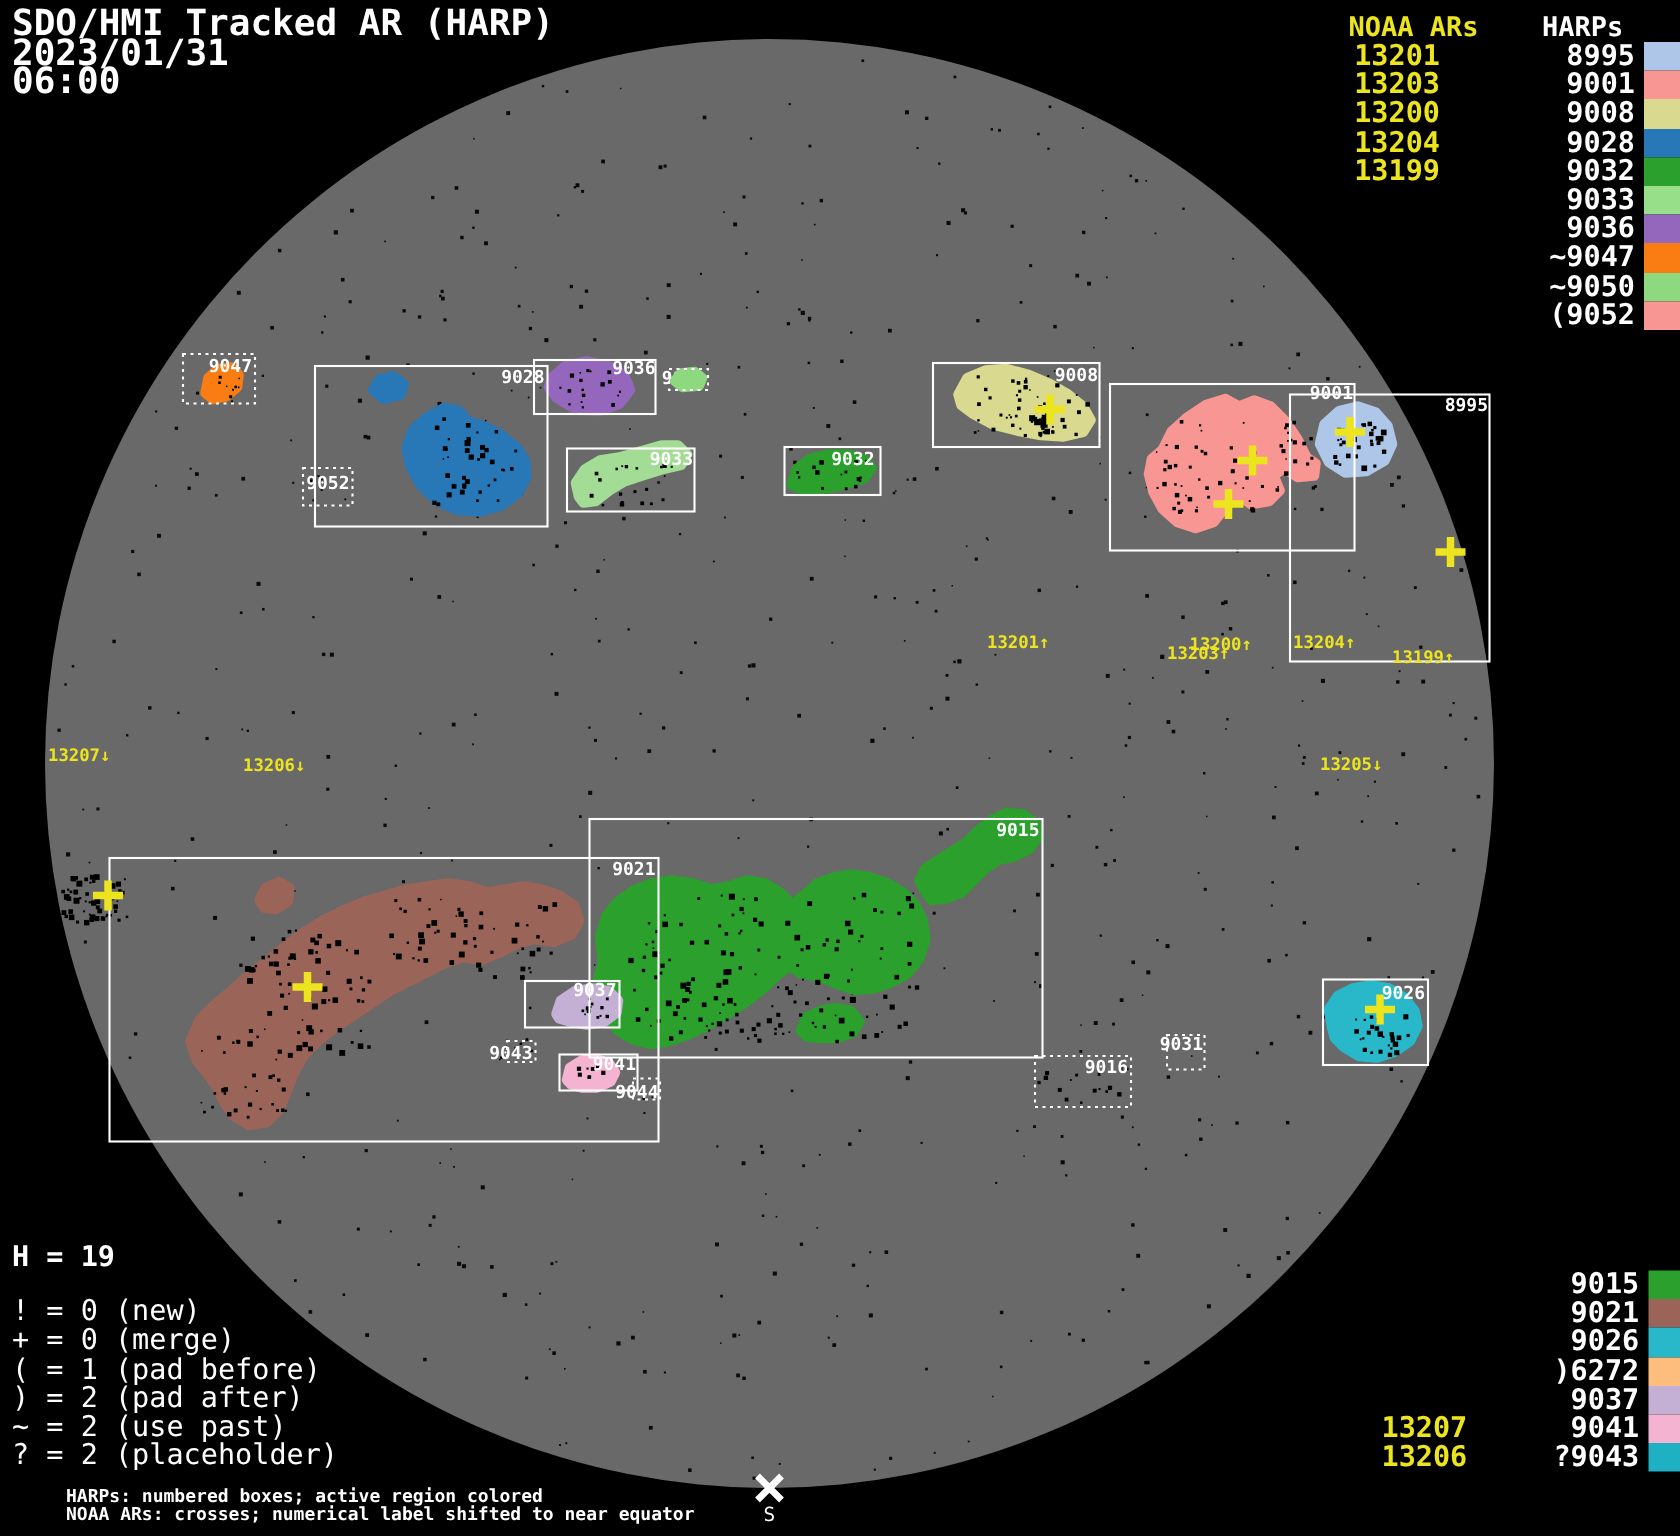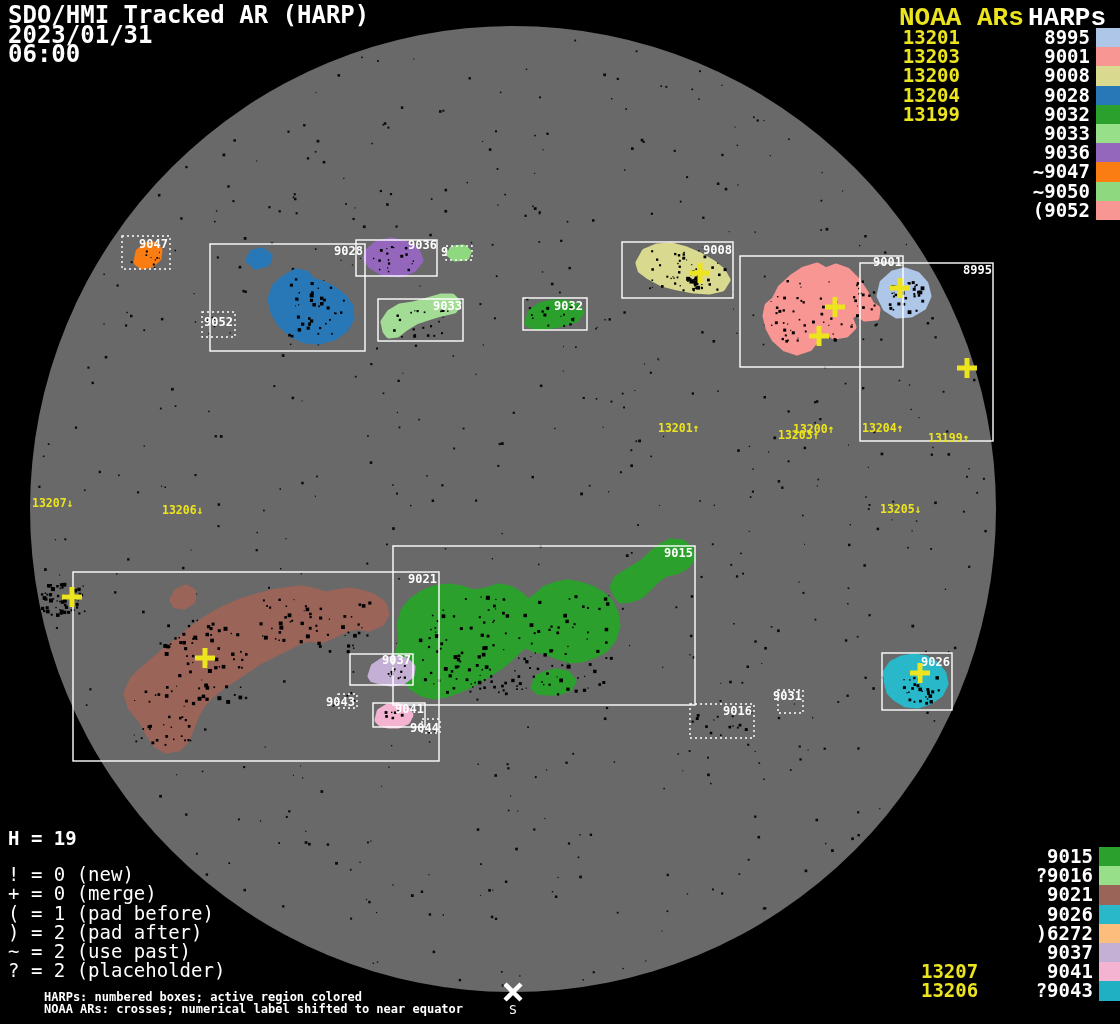--- a/index.html
+++ b/index.html
@@ -1,21 +1,21 @@
 <!DOCTYPE html>
 <html><head>
 <meta charset="utf-8">
 <style>
   html,body{margin:0;padding:0;background:#000;}
   #stage{position:relative;width:1120px;height:1024px;background:#000;overflow:hidden;
          font-family:"DejaVu Sans Mono","Liberation Mono",monospace;}
   #scene{position:absolute;left:0;top:0;}
   .abs{position:absolute;}
   #title-block{left:8px;top:6px;color:#fff;font-size:24px;font-weight:bold;line-height:19.5px;white-space:pre;}
-  .leg-hdr{font-size:26px;font-weight:bold;line-height:19px;white-space:pre;font-family:Liberation Mono, monospace;}
+  .leg-hdr{font-size:18px;font-weight:bold;line-height:19px;white-space:pre;}
   #noaa-hdr{left:899px;top:9px;color:#ece41f;}
   #harp-hdr{top:9px;left:1028px;color:#fff;text-align:center;}
   .leg-rows{position:absolute;width:245px;}
   .leg-row{display:flex;height:19.2px;line-height:19.2px;font-size:19px;font-weight:bold;}
   .leg-noaa{color:#ece41f;text-align:right;}
   .leg-harp{color:#fff;text-align:right;width:130px;}
   .leg-sq{width:24px;height:19.2px;margin-left:6px;}
   #legend-top{left:875px;top:28px;}
   #legend-top .leg-noaa{width:85px;}
   #legend-bottom{left:875px;top:847px;}
@@ -1505,25 +1505,20 @@
       </div>
     </div>
   <div id="legend-bottom" class="leg-rows">
       <div class="leg-row">
         <div class="leg-noaa"></div>
         <div class="leg-harp">9015</div>
         <div class="leg-sq" style="background: rgb(44, 160, 44);"></div>
       </div>
       <div class="leg-row">
         <div class="leg-noaa"></div>
-        <div class="leg-harp">?9016</div>
-        <div class="leg-sq" style="background: rgb(152, 223, 138);"></div>
-      </div>
-      <div class="leg-row">
-        <div class="leg-noaa"></div>
         <div class="leg-harp">9021</div>
         <div class="leg-sq" style="background: rgb(154, 100, 89);"></div>
       </div>
       <div class="leg-row">
         <div class="leg-noaa"></div>
         <div class="leg-harp">9026</div>
         <div class="leg-sq" style="background: rgb(41, 184, 201);"></div>
       </div>
       <div class="leg-row">
         <div class="leg-noaa"></div>

